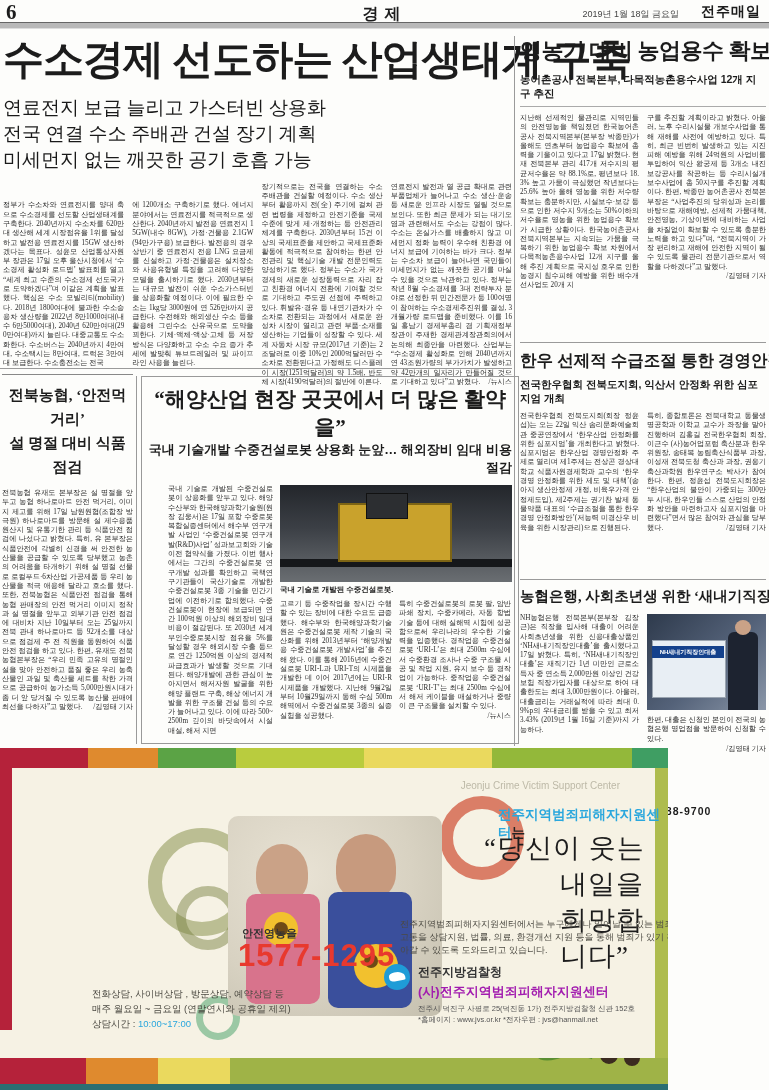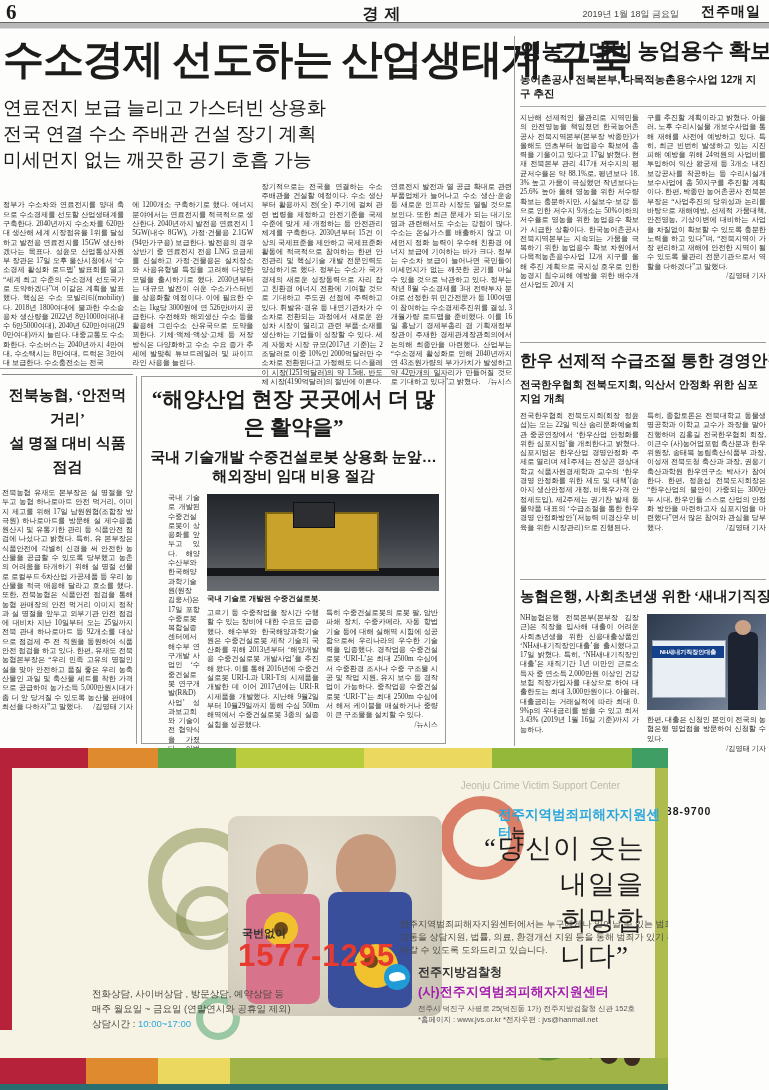--- a/index.html
+++ b/index.html
@@ -22,23 +22,23 @@
   
   #main-art{left:3px;top:32px;width:509px;}
   #main-art .headline{font-size:41px;font-weight:900;letter-spacing:-1px;white-space:nowrap;}
   #main-art .subheads{margin-top:8px;font-size:19px;line-height:26px;color:#1a1a1a;}
   #main-art .cols{margin-top:10px;height:204px;align-items:center;}
   
   #food-art{left:2px;top:374px;width:131px;border-top:1px solid #888;padding-top:8px;}
   #food-art .hl{font-size:15px;font-weight:900;text-align:center;line-height:24px;}
   #food-art .body-txt{margin-top:10px;height:288px;}
   
-  #marine-art{left:141px;top:376px;width:305px;height:368px;border:1px solid #999;box-sizing:border-box;padding:8px 6px;}
+  #marine-art{left:141px;top:376px;width:378px;height:368px;border:1px solid #999;box-sizing:border-box;padding:8px 6px;}
   #marine-art .hl{text-align:center;font-size:21px;font-weight:900;}
-  #marine-art .sh{text-align:center;font-size:15px;font-weight:bold;font-family:"Liberation Sans",sans-serif;margin-top:7px;}
+  #marine-art .sh{text-align:right;font-size:13px;font-weight:bold;font-family:"Liberation Sans",sans-serif;margin-top:0;}
   #marine-art .content{display:flex;gap:7px;margin-top:8px;}
   #marine-art .mcol1{width:118px;height:300px;overflow:hidden;margin-left:20px;}
   #marine-art .mright{width:232px;}
   .robot-photo{width:232px;height:97px;background:linear-gradient(180deg,#23262b 0%,#3c4046 45%,#6a6e72 100%);position:relative;overflow:hidden;}
   .robot-photo .frame{position:absolute;left:58px;top:18px;width:110px;height:55px;background:#c9a22c;border:2px solid #7d6414;}
   .robot-photo .cab{position:absolute;left:86px;top:8px;width:40px;height:24px;background:#2c2e31;border:1px solid #111;}
   .robot-photo .rail{position:absolute;left:0;top:74px;width:232px;height:8px;background:#15171a;}
   .photo-cap{font-size:7.5px;font-weight:bold;color:#222;margin-top:3px;font-family:"Liberation Sans",sans-serif;}
   #marine-art .subcols{display:flex;gap:7px;margin-top:5px;}
   #marine-art .subcols>div{width:112px;height:172px;overflow:hidden;}
@@ -247,21 +247,21 @@
         <div class="sunflower" style="left:126px;top:128px;width:44px;height:44px;"></div>
       </div>
 
       <div class="ad-en">Jeonju Crime Victim Support Center</div>
       <div class="ad-ko">
         <span>전주지역범죄피해자지원센터</span><span class="suffix">는</span>
       </div>
       <div class="slogan1">“당신이 웃는</div>
       <div class="slogan2">내일을 희망합니다”</div>
 
-      <div class="phone-label">국번없이</div>
+      <div class="phone-label">안전영농을</div>
       <div class="phone-num">1577-1295</div>
 
       <div class="ad-desc">전주지역범죄피해자지원센터에서는 누구에게나 일어날 수 있는 범죄피해의 고통을 상담지원, 법률, 의료, 환경개선 지원 등을 통해 범죄가 있기 전으로 돌아갈 수 있도록 도와드리고 있습니다.</div>
 
       <div class="consult">
         <div>전화상담, 사이버상담 , 방문상담, 예약상담 등</div>
         <div>매주 월요일 ~ 금요일 (연말연시와 공휴일 제외)</div>
         <div><span>상담시간 : </span><span class="hours">10:00~17:00</span></div>
       </div>
 

